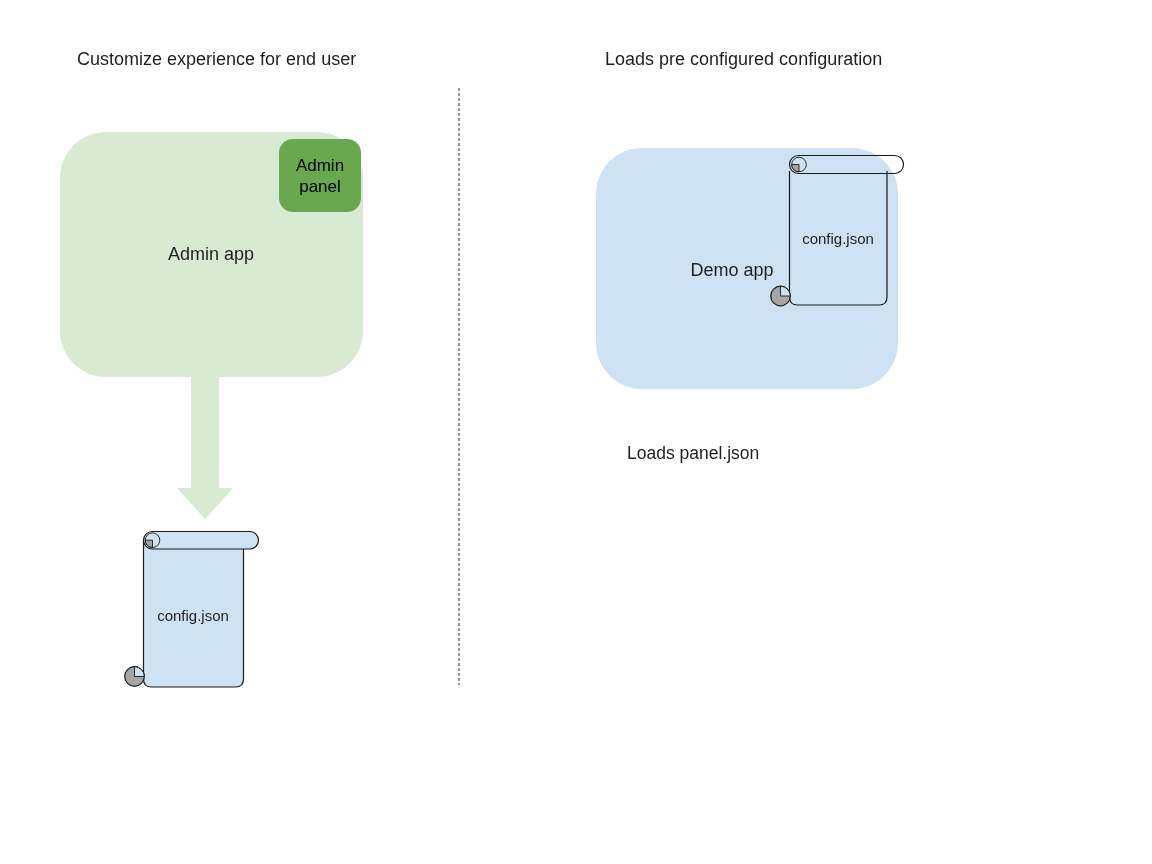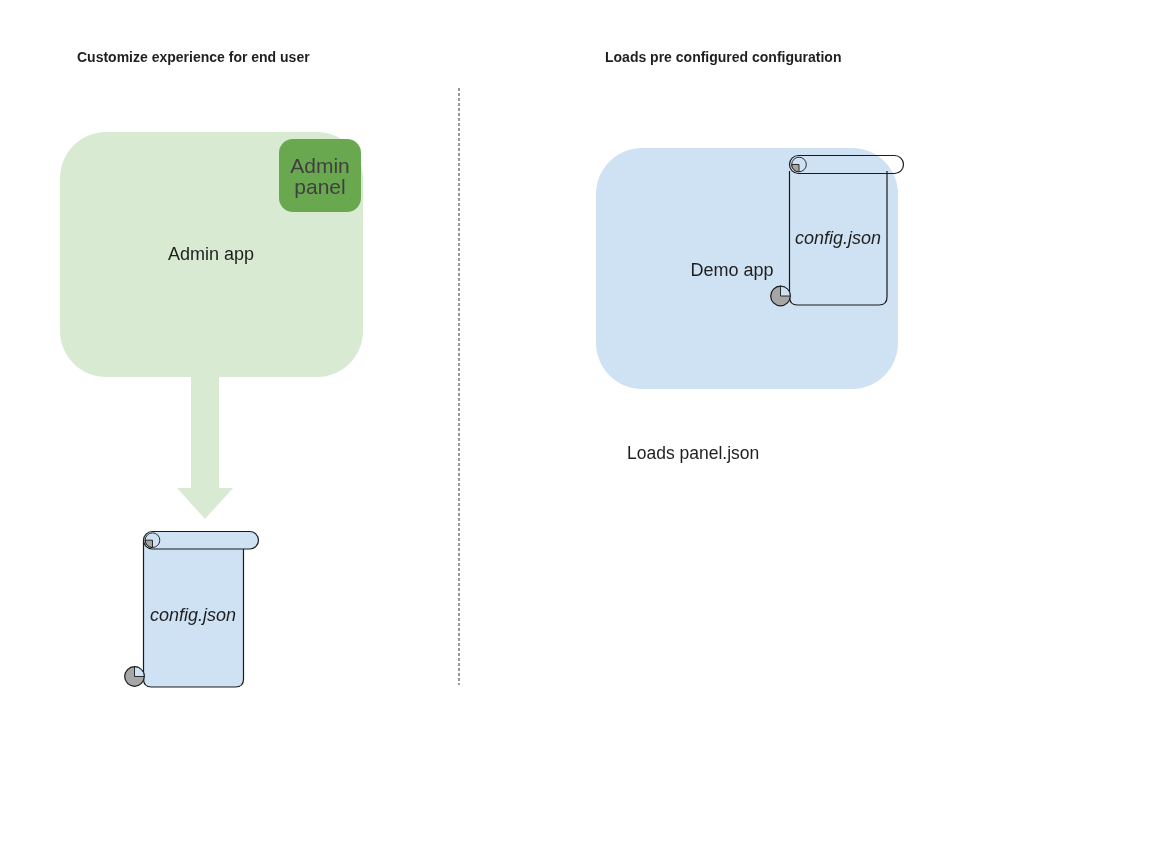--- a/index.html
+++ b/index.html
@@ -10,32 +10,32 @@
     --outline:#1a1a1a;
     --divider:#999999;
     --text:#1f1f1f;
   }
   html,body{margin:0;padding:0;background:#fff;}
   .canvas{
     position:relative;width:1152px;height:864px;background:#ffffff;
     font-family:"Liberation Sans",sans-serif;color:var(--text);overflow:hidden;
   }
   .abs{position:absolute;}
-  .title{font-size:14px;white-space:nowrap;font-weight:bold;}
+  .title{font-size:18px;white-space:nowrap;}
   .app-box{border-radius:46px;}
   .admin-app{left:60px;top:132px;width:303px;height:245px;background:var(--green-light);}
   .demo-app{left:596px;top:148px;width:302px;height:241px;background:var(--blue-light);}
   .admin-panel{
     left:279px;top:139px;width:82px;height:73px;background:var(--green-mid);
     border-radius:14px;display:flex;align-items:center;justify-content:center;
   }
-  .admin-panel .lbl{width:62px;text-align:center;font-size:21px;line-height:21px;color:#404040;}
+  .admin-panel .lbl{width:62px;text-align:center;font-size:17px;line-height:21px;color:#000000;}
   .center-label{transform:translate(-50%,-50%);white-space:nowrap;}
   .app-label{font-size:18px;}
-  .file-label{font-size:18px;font-style:italic;}
+  .file-label{font-size:15px;}
   .note{font-size:17.5px;line-height:22.5px;}
   .download-note{left:250px;top:406px;width:112px;}
   .loads-note{left:627px;top:442px;white-space:nowrap;}
   .divider{
     left:458px;top:88px;width:2px;height:597px;
     background-image:linear-gradient(var(--divider) 55%,transparent 45%);
     background-size:2px 5px;background-repeat:repeat-y;
   }
   svg{position:absolute;overflow:visible;}
   .shape-stroke{stroke:var(--outline);stroke-width:1.2;}

